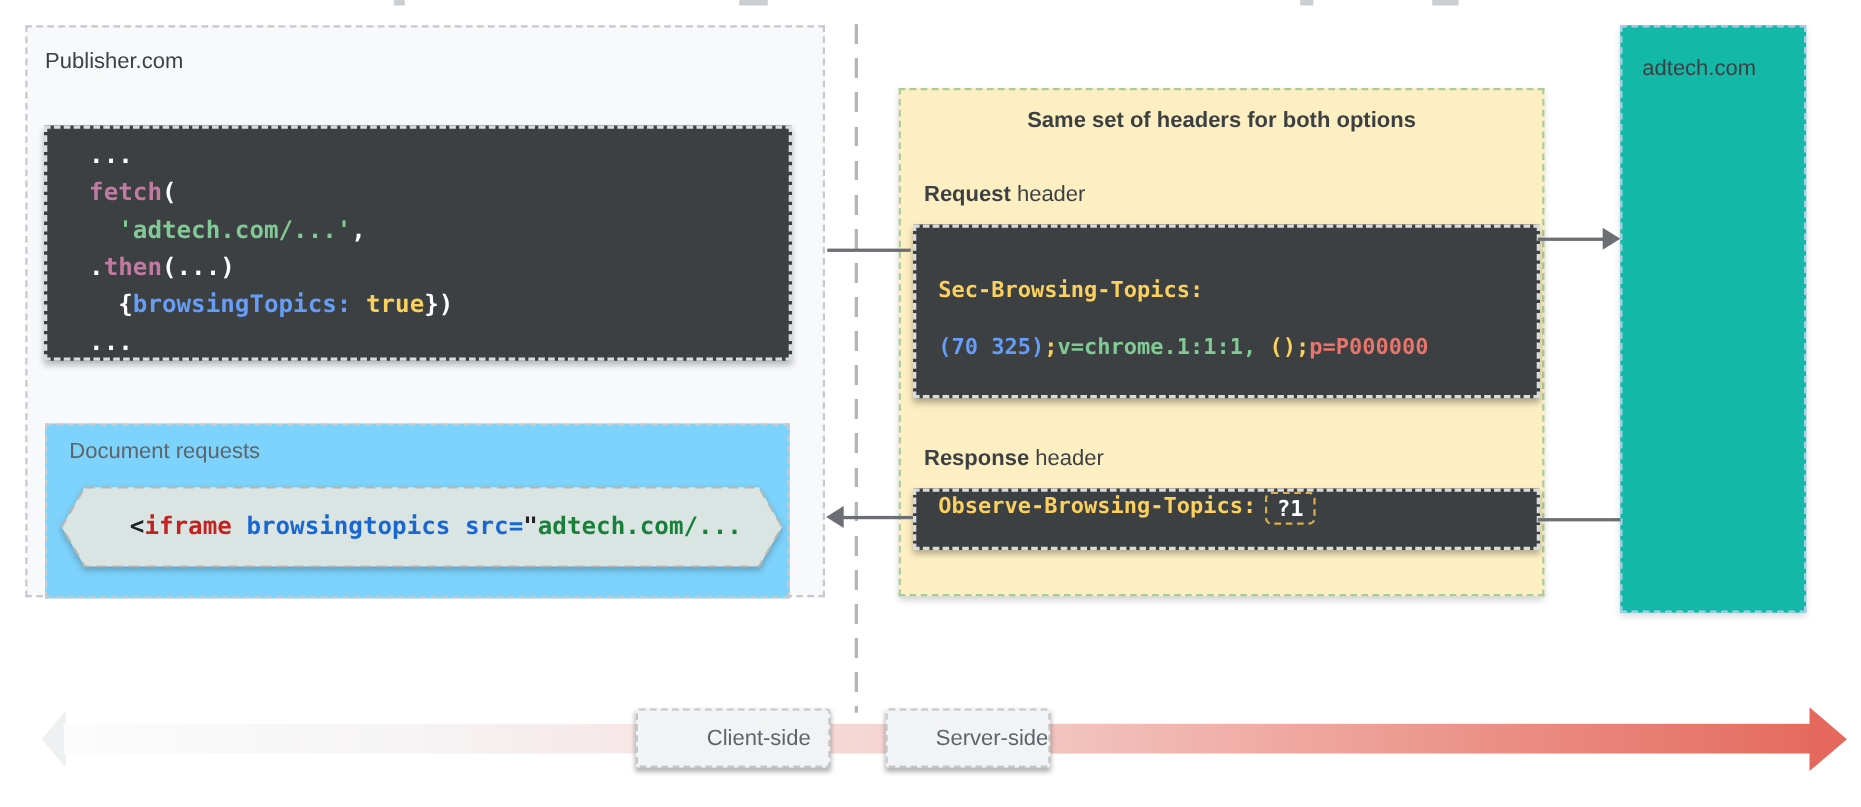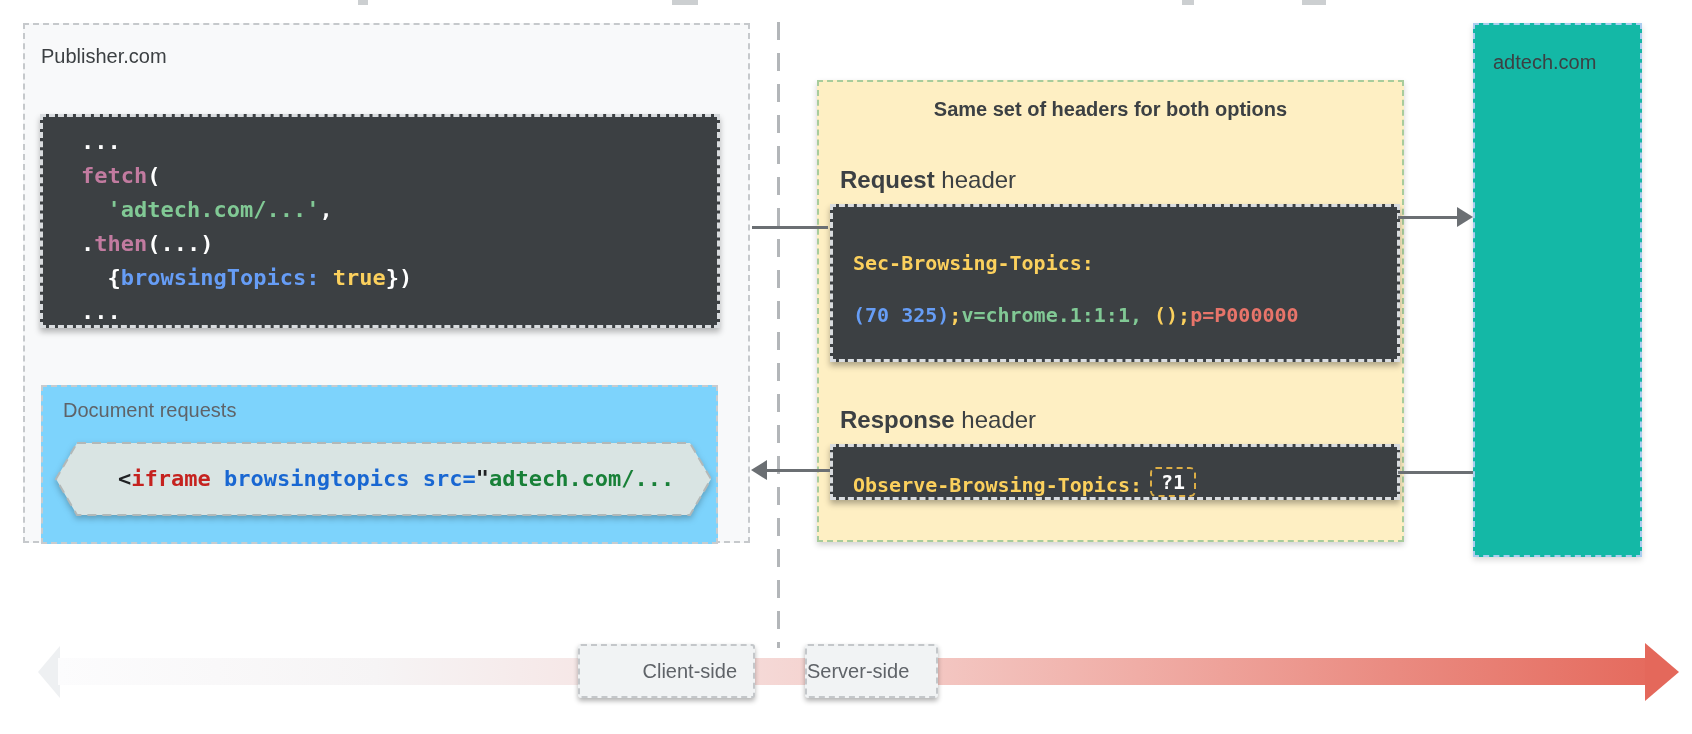--- a/index.html
+++ b/index.html
@@ -32,31 +32,31 @@
 
   
   .separator { left:777px; top:22px; width:3px; height:626px;
     background:repeating-linear-gradient(to bottom, #b3b6b9 0 18px, transparent 18px 31px); }
 
   
   .headers-panel { left:817px; top:80px; width:587px; height:462px;
     background:#feefc3; border:2px dashed #a8cc9c; box-shadow:0 3px 6px rgba(0,0,0,.18); }
   .headers-title { position:absolute; left:0; top:16px; width:100%; text-align:center;
     font-size:20px; font-weight:bold; color:#3c4043; }
-  .hdr-label { position:absolute; left:21px; font-size:24px; color:#3c4043; white-space:pre; }
+  .hdr-label { position:absolute; left:21px; font-size:20px; color:#3c4043; white-space:pre; }
   .hdr-label .strong { font-weight:bold; }
   .request-label { top:84px; }
   .response-label { top:324px; }
 
   .request-block { position:absolute; left:11px; top:122px; width:570px; height:158px;
     background:#3c4043; border:3px dashed #d9dcdf; box-shadow:0 4px 6px rgba(0,0,0,.3);
     padding:30px 0 0 20px; font-size:20px; line-height:52px; }
   .response-block { position:absolute; left:11px; top:362px; width:570px; height:56px;
     background:#3c4043; border:3px dashed #d9dcdf; box-shadow:0 4px 6px rgba(0,0,0,.3);
-    display:flex; align-items:flex-end; padding-left:20px; font-size:20px; }
+    display:flex; align-items:flex-start; padding-left:20px; font-size:20px; }
   .value-chip { display:inline-block; margin-left:8px; padding:1px 9px;
     border:2px dashed #dcae46; border-radius:6px; color:#ffffff; }
 
   
   .adtech-panel { left:1473px; top:23px; width:169px; height:534px;
     background:#14b8a6; border:2px dashed #aacdef; box-shadow:0 3px 6px rgba(0,0,0,.15); }
   .adtech-label { left:18px; top:26px; }
 
   
   .arr-line { position:absolute; height:3px; background:#6b6f73; }
@@ -71,21 +71,21 @@
       #fcfcfd 0%, #f6f4f5 20%, #f6e2e1 38%, #f4cdc9 52%, #f0ada6 68%, #ea8b81 84%, #e56b5e 100%); }
   .timeline-head-left { left:38px; top:646px; width:0; height:0;
     border-right:22px solid #eef0f2; border-top:26px solid transparent; border-bottom:26px solid transparent; }
   .timeline-head-right { left:1645px; top:643px; width:0; height:0;
     border-left:34px solid #e4685b; border-top:29px solid transparent; border-bottom:29px solid transparent; }
 
   .side-box { position:absolute; top:644px; height:54px; background:#f1f3f4;
     border:2px dashed #c4c7ca; border-radius:3px; box-shadow:0 3px 5px rgba(0,0,0,.3);
     display:flex; align-items:center; font-size:20px; color:#5f6368; z-index:5; }
   .client-box { left:578px; width:177px; justify-content:flex-end; padding-right:16px; }
-  .server-box { left:805px; width:133px; justify-content:flex-start; }
+  .server-box { left:805px; width:150px; justify-content:flex-end; }
 
   
   .crop-artifact { position:absolute; top:0; height:5px; background:#b6babd; opacity:.7; }
 </style>
 </head>
 <body>
 
 <div id="canvas">
 
   <div class="crop-artifact" style="left:358px; width:10px;"></div>

